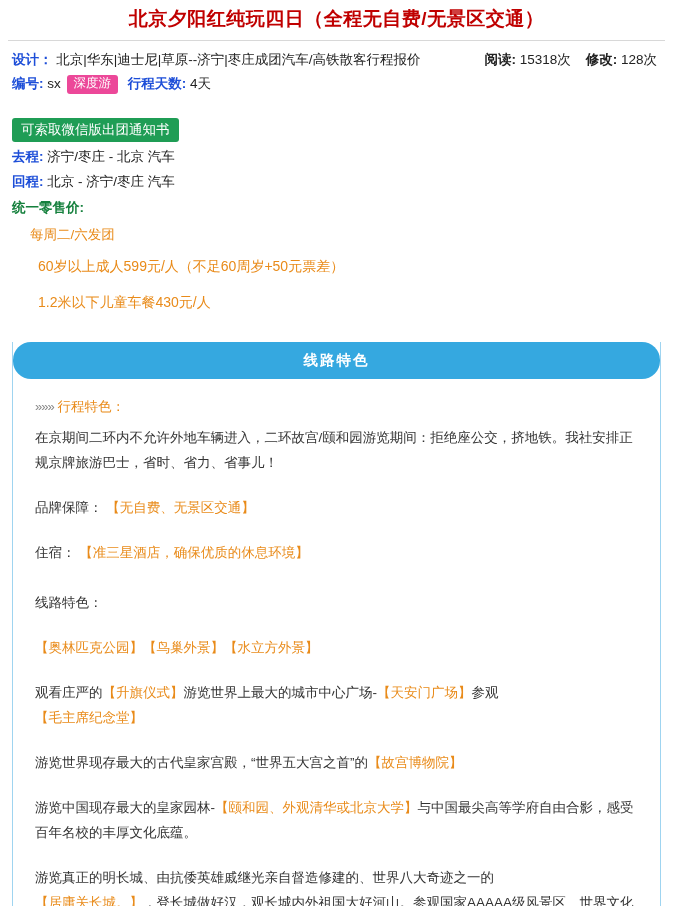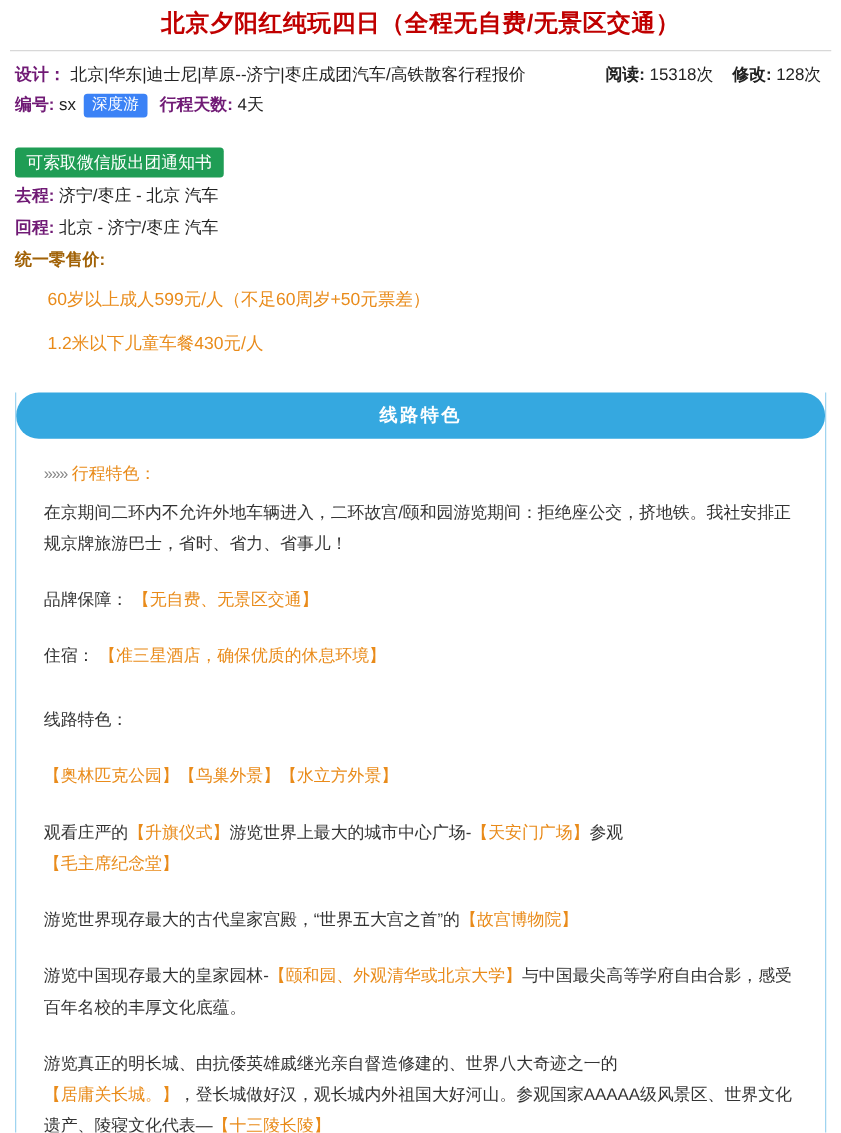--- a/index.html
+++ b/index.html
@@ -42,59 +42,59 @@
     padding: 8px 12px 0 12px;
     line-height: 1.65;
   }
   .row {
     display: block;
     margin-bottom: 2px;
     font-size: 13.5px;
   }
   .lbl {
     font-weight: bold;
-    color: #701a75;
+    color: #1d4ed8;
   }
   .val {
     color: #222;
   }
   .right-stats {
     float: right;
     margin-right: 4px;
   }
   .stat-lbl {
     font-weight: bold;
     color: #222;
   }
   .stat-val {
     color: #222;
   }
   .badge-deep {
     display: inline-block;
-    background: #3b82f6;
+    background: #ec4899;
     color: #fff;
     font-size: 12.5px;
     padding: 2px 7px 3px 7px;
     border-radius: 3px;
     margin: 0 6px 0 2px;
     line-height: 1.1;
     vertical-align: 1px;
   }
   .green-btn {
     display: inline-block;
     background: #1f9d55;
     color: #fff;
     font-size: 13.5px;
     padding: 5px 9px;
     border-radius: 3px;
     margin: 20px 0 4px 0;
     line-height: 1.1;
   }
   .retail-title {
-    color: #a16207;
+    color: #15803d;
     font-weight: bold;
     font-size: 13.5px;
     margin-top: 4px;
   }
   .indent1 {
     padding-left: 18px;
     color: #e98b1a;
     font-size: 13.5px;
     margin-top: 5px;
   }
@@ -197,20 +197,21 @@
       <span class="val">济宁/枣庄 - 北京  汽车</span>
     </div>
 
     <div class="row">
       <span class="lbl">回程:</span>
       <span class="val">北京 - 济宁/枣庄  汽车</span>
     </div>
 
     <div class="retail-title">统一零售价:</div>
 
+    <div class="indent1">每周二/六发团</div>
 
     <div class="price-line price-gap">60岁以上成人599元/人（不足60周岁+50元票差）</div>
     <div class="price-line">1.2米以下儿童车餐430元/人</div>
   </div>
 
   <div class="panel">
     <div class="panel-head">线路特色</div>
     <div class="panel-body">
 
       <div class="p">

